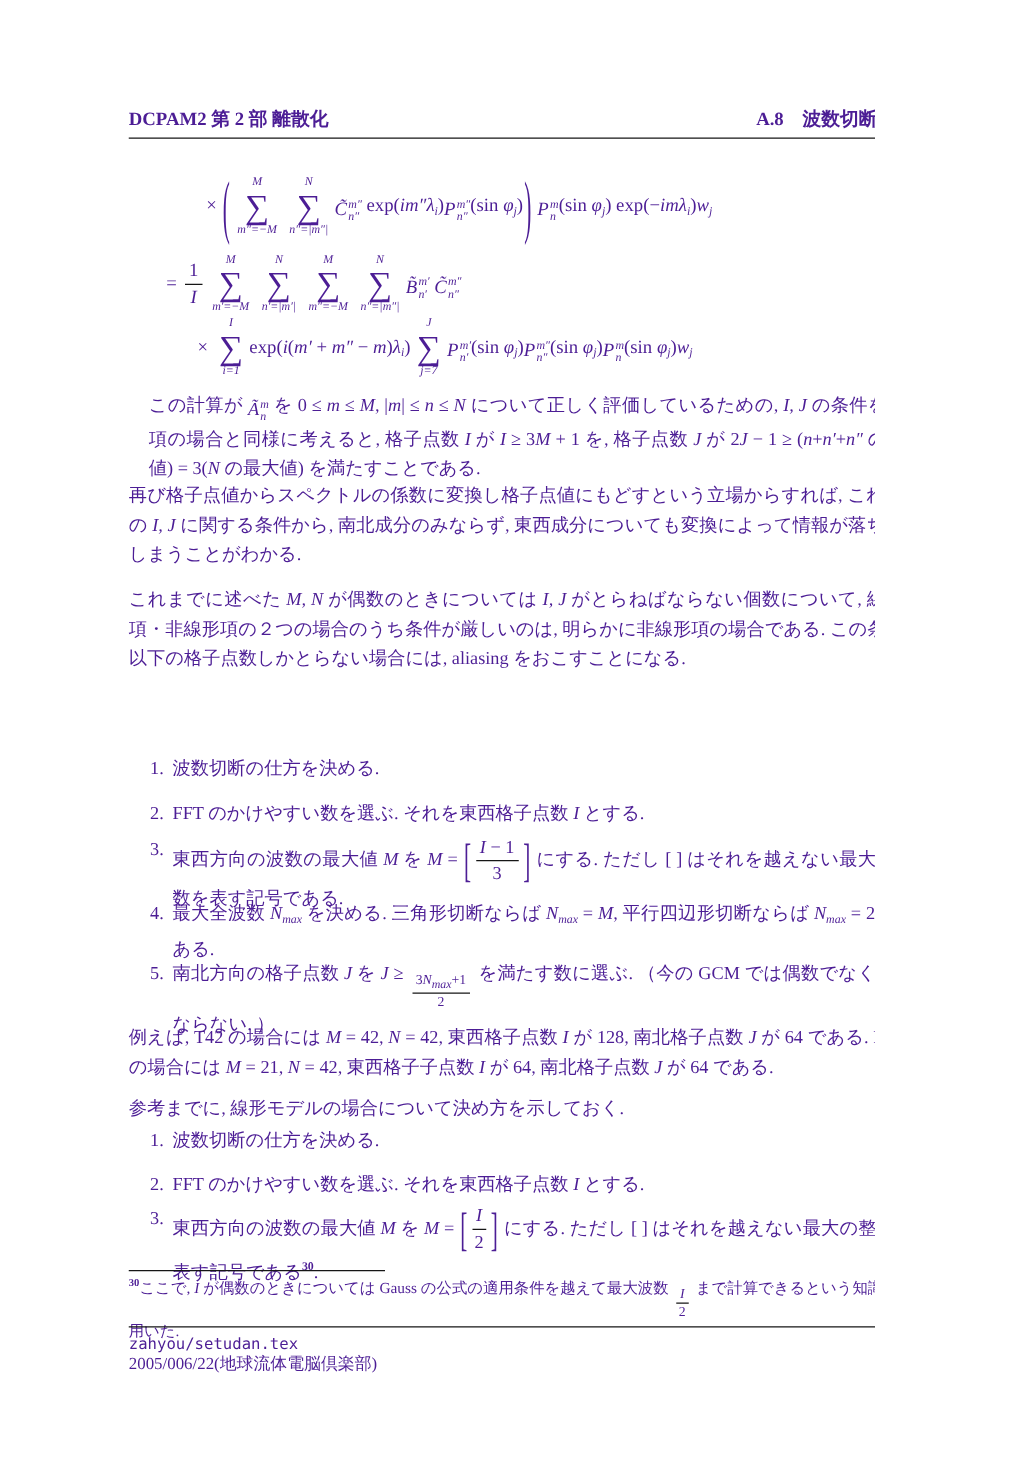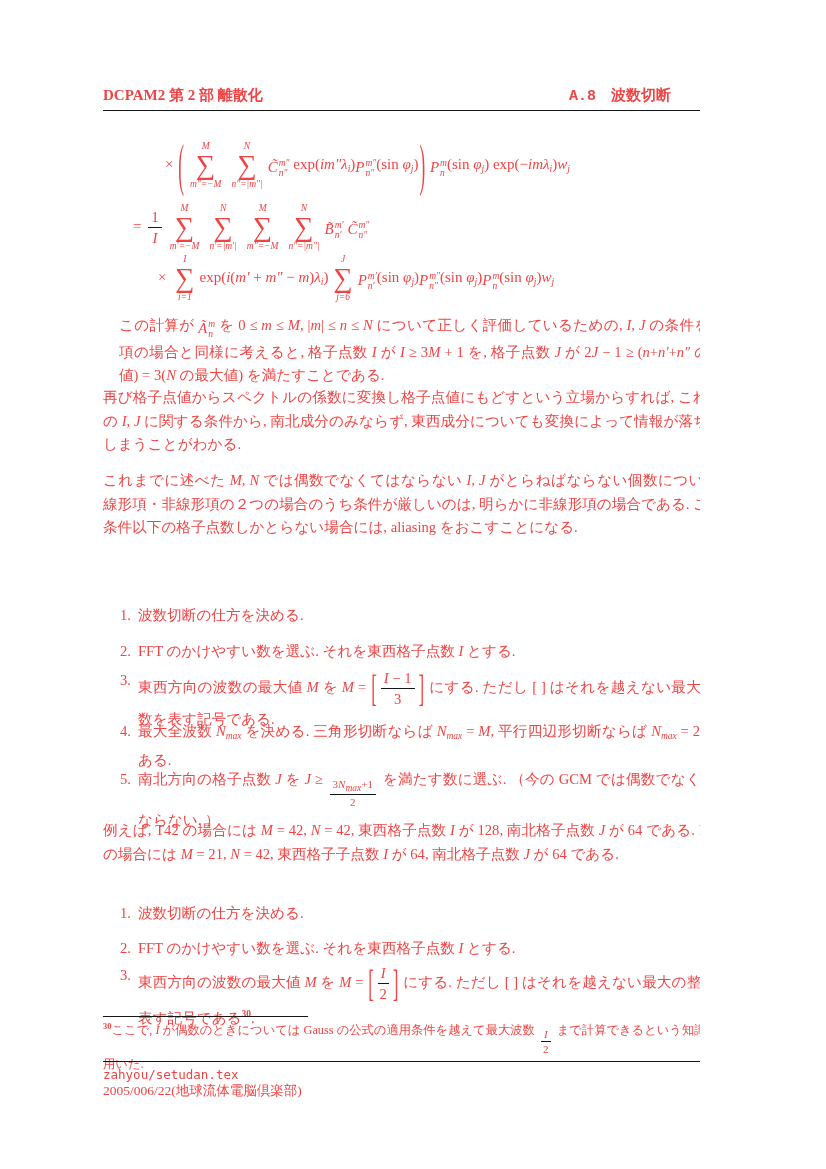--- a/index.html
+++ b/index.html
@@ -1,23 +1,23 @@
 <!DOCTYPE html>
 <html><head>
 <meta charset="utf-8">
 <style>
   html,body{margin:0;padding:0;background:#ffffff;}
   .page{position:relative;width:700px;height:1169px;background:#ffffff;overflow:hidden;
-        font-family:"Liberation Serif","DejaVu Serif",serif;color:#ef4444;}
+        font-family:"Liberation Serif","DejaVu Serif",serif;color:#4c1d95;}
   .content{position:absolute;left:103px;top:86px;width:620px;height:1080px;}
   .blk{position:absolute;left:0;width:100%;}
 
   
   .header{display:flex;justify-content:space-between;font-weight:bold;font-size:15px;}
-  .header .hright{display:flex;gap:34px;font-family:Liberation Mono, monospace;}
+  .header .hright{display:flex;gap:6px;}
   .rule{border-top:1.2px solid #161616;height:0;}
 
   
   .eqrow{display:flex;align-items:center;font-size:15px;white-space:nowrap;}
   .eqno{position:absolute;right:0;font-style:normal;background:transparent;}
   .mt{font-style:normal;}
   .mi{font-style:italic;}
   .msub{font-size:9.5px;vertical-align:-3px;font-style:italic;}
   .msup{font-size:9.5px;vertical-align:6px;font-style:normal;font-weight:bold;}
   .mss{display:inline-flex;align-items:center;vertical-align:-3px;}
@@ -128,21 +128,21 @@
       <span class="eqno">(A.134)</span>
     </div>
     <div class="blk eqrow" style="top:170px;height:46px;padding-left:55px;">
       <span class="eqbody"><span class="mt">× </span><span class="msum">
             <span class="lim">I</span>
             <span class="sg">∑</span>
             <span class="lim">i=1</span>
           </span><span class="mt">exp(</span><span class="mi">i</span><span class="mt">(</span><span class="mi">m′</span><span class="mt"> + </span><span class="mi">m″</span><span class="mt"> − </span><span class="mi">m</span><span class="mt">)</span><span class="mi">λ</span><span class="msub">i</span><span class="mt">)</span><span class="msum">
             <span class="lim">J</span>
             <span class="sg">∑</span>
-            <span class="lim">j=6</span>
+            <span class="lim">j=7</span>
           </span><span class="mss">
             <span class="mi">P</span>
             <span class="stack">
               <span>m′</span>
               <span>n′</span>
             </span>
           </span><span class="mt">(sin </span><span class="mi">φ</span><span class="msub">j</span><span class="mt">)</span><span class="mss">
             <span class="mi">P</span>
             <span class="stack">
               <span>m″</span>
@@ -159,21 +159,21 @@
     </div>
 
     <p class="blk para" style="top:212px;margin:16px;"><span class="mt">この計算が </span><span class="mss">
           <span class="mi">Ã</span>
           <span class="stack">
             <span>m</span>
             <span>n</span>
           </span>
         </span><span class="mt"> を 0 ≤ </span><span class="mi">m</span><span class="mt"> ≤ </span><span class="mi">M</span><span class="mt">, |</span><span class="mi">m</span><span class="mt">| ≤ </span><span class="mi">n</span><span class="mt"> ≤ </span><span class="mi">N</span><span class="mt"> について正しく評価しているための, </span><span class="mi">I, J</span><span class="mt"> の条件を線形項の場合と同様に考えると, 格子点数 </span><span class="mi">I</span><span class="mt"> が </span><span class="mi">I</span><span class="mt"> ≥ 3</span><span class="mi">M</span><span class="mt"> + 1 を, 格子点数 </span><span class="mi">J</span><span class="mt"> が 2</span><span class="mi">J</span><span class="mt"> − 1 ≥ (</span><span class="mi">n</span><span class="mt">+</span><span class="mi">n′</span><span class="mt">+</span><span class="mi">n″</span><span class="mt"> の最大値) = 3(</span><span class="mi">N</span><span class="mt"> の最大値) を満たすことである.</span></p>
     <p class="blk para" style="top:300px;margin:0;"><span class="mt">再び格子点値からスペクトルの係数に変換し格子点値にもどすという立場からすれば, これらの </span><span class="mi">I, J</span><span class="mt"> に関する条件から, 南北成分のみならず, 東西成分についても変換によって情報が落ちてしまうことがわかる.</span></p>
-    <p class="blk para" style="top:383px;margin:0;"><span class="mt">これまでに述べた </span><span class="mi">M, N</span><span class="mt"> では偶数でなくてはならない </span><span class="mi">I, J</span><span class="mt"> がとらねばならない個数について, 線形項・非線形項の２つの場合のうち条件が厳しいのは, 明らかに非線形項の場合である. この条件以下の格子点数しかとらない場合には, aliasing をおこすことになる.</span></p>
+    <p class="blk para" style="top:383px;margin:0;"><span class="mt">これまでに述べた </span><span class="mi">M, N</span><span class="mt"> が偶数のときについては </span><span class="mi">I, J</span><span class="mt"> がとらねばならない個数について, 線形項・非線形項の２つの場合のうち条件が厳しいのは, 明らかに非線形項の場合である. この条件以下の格子点数しかとらない場合には, aliasing をおこすことになる.</span></p>
 
     <div class="blk li" style="top:518px;">
       <span class="num">1.</span>
       <span class="body"><span class="mt">波数切断の仕方を決める.</span></span>
     </div>
     <div class="blk li" style="top:554px;">
       <span class="num">2.</span>
       <span class="body"><span class="mt">FFT のかけやすい数を選ぶ. それを東西格子点数 </span><span class="mi">I</span><span class="mt"> とする.</span></span>
     </div>
     <div class="blk li" style="top:583px;">
@@ -189,20 +189,21 @@
     </div>
     <div class="blk li" style="top:682px;">
       <span class="num">5.</span>
       <span class="body"><span class="mt">南北方向の格子点数 </span><span class="mi">J</span><span class="mt"> を </span><span class="mi">J</span><span class="mt"> ≥ </span><span class="mfrac small">
             <span class="fn"><span class="mt">3</span><span class="mi">N</span><span class="msub">max</span><span class="mt">+1</span></span>
             <span class="fd"><span class="mt">2</span></span>
           </span><span class="mt"> を満たす数に選ぶ. （今の GCM では偶数でなくてはならない. ）</span></span>
     </div>
 
     <p class="blk para" style="top:733px;margin:0;"><span class="mt">例えば, T42 の場合には </span><span class="mi">M</span><span class="mt"> = 42, </span><span class="mi">N</span><span class="mt"> = 42, 東西格子点数 </span><span class="mi">I</span><span class="mt"> が 128, 南北格子点数 </span><span class="mi">J</span><span class="mt"> が 64 である. R21 の場合には </span><span class="mi">M</span><span class="mt"> = 21, </span><span class="mi">N</span><span class="mt"> = 42, 東西格子子点数 </span><span class="mi">I</span><span class="mt"> が 64, 南北格子点数 </span><span class="mi">J</span><span class="mt"> が 64 である.</span></p>
+    <p class="blk para" style="top:790px;margin:0;"><span class="mt">参考までに, 線形モデルの場合について決め方を示しておく.</span></p>
 
     <div class="blk li" style="top:816px;">
       <span class="num">1.</span>
       <span class="body"><span class="mt">波数切断の仕方を決める.</span></span>
     </div>
     <div class="blk li" style="top:851px;">
       <span class="num">2.</span>
       <span class="body"><span class="mt">FFT のかけやすい数を選ぶ. それを東西格子点数 </span><span class="mi">I</span><span class="mt"> とする.</span></span>
     </div>
     <div class="blk li" style="top:878px;">

